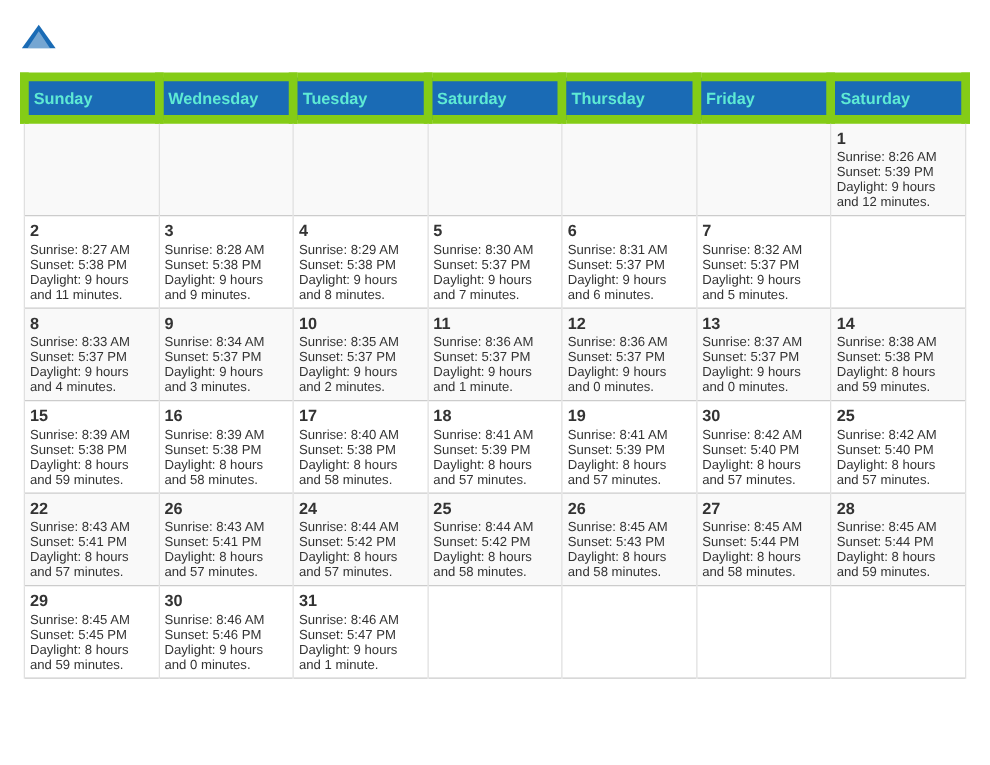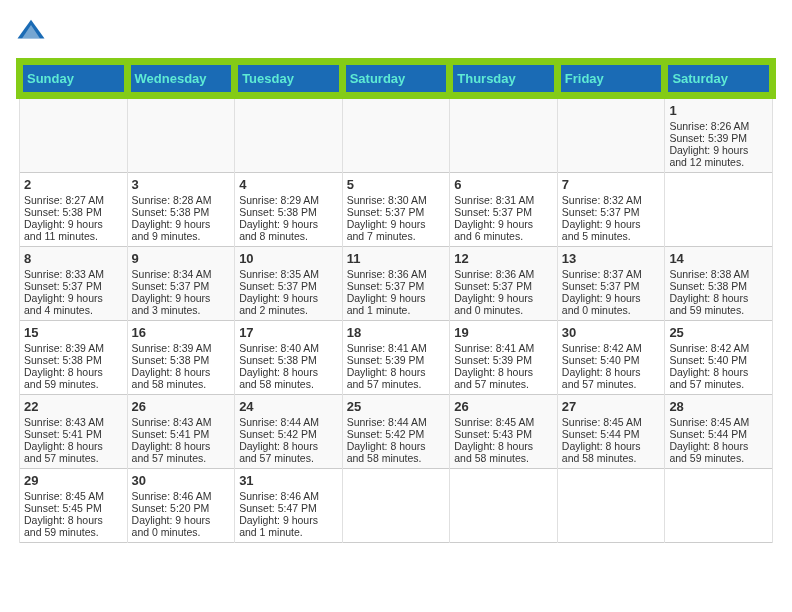--- a/index.html
+++ b/index.html
@@ -168,21 +168,21 @@
         <td><span class="day-num">22</span><span>Sunrise: 8:43 AM</span><br><span>Sunset: 5:41 PM</span><br><span>Daylight: 8 hours and 57 minutes.</span></td>
         <td><span class="day-num">26</span><span>Sunrise: 8:43 AM</span><br><span>Sunset: 5:41 PM</span><br><span>Daylight: 8 hours and 57 minutes.</span></td>
         <td><span class="day-num">24</span><span>Sunrise: 8:44 AM</span><br><span>Sunset: 5:42 PM</span><br><span>Daylight: 8 hours and 57 minutes.</span></td>
         <td><span class="day-num">25</span><span>Sunrise: 8:44 AM</span><br><span>Sunset: 5:42 PM</span><br><span>Daylight: 8 hours and 58 minutes.</span></td>
         <td><span class="day-num">26</span><span>Sunrise: 8:45 AM</span><br><span>Sunset: 5:43 PM</span><br><span>Daylight: 8 hours and 58 minutes.</span></td>
         <td><span class="day-num">27</span><span>Sunrise: 8:45 AM</span><br><span>Sunset: 5:44 PM</span><br><span>Daylight: 8 hours and 58 minutes.</span></td>
         <td><span class="day-num">28</span><span>Sunrise: 8:45 AM</span><br><span>Sunset: 5:44 PM</span><br><span>Daylight: 8 hours and 59 minutes.</span></td>
       </tr>
       <tr>
         <td><span class="day-num">29</span><span>Sunrise: 8:45 AM</span><br><span>Sunset: 5:45 PM</span><br><span>Daylight: 8 hours and 59 minutes.</span></td>
-        <td><span class="day-num">30</span><span>Sunrise: 8:46 AM</span><br><span>Sunset: 5:20 PM</span><br><span>Daylight: 9 hours and 0 minutes.</span></td>
+        <td><span class="day-num">30</span><span>Sunrise: 8:46 AM</span><br><span>Sunset: 5:46 PM</span><br><span>Daylight: 9 hours and 0 minutes.</span></td>
         <td><span class="day-num">31</span><span>Sunrise: 8:46 AM</span><br><span>Sunset: 5:47 PM</span><br><span>Daylight: 9 hours and 1 minute.</span></td>
         <td class="empty-cell"></td>
         <td class="empty-cell"></td>
         <td class="empty-cell"></td>
         <td class="empty-cell"></td>
       </tr>
     </tbody>
 </table>
 
 </body></html>

